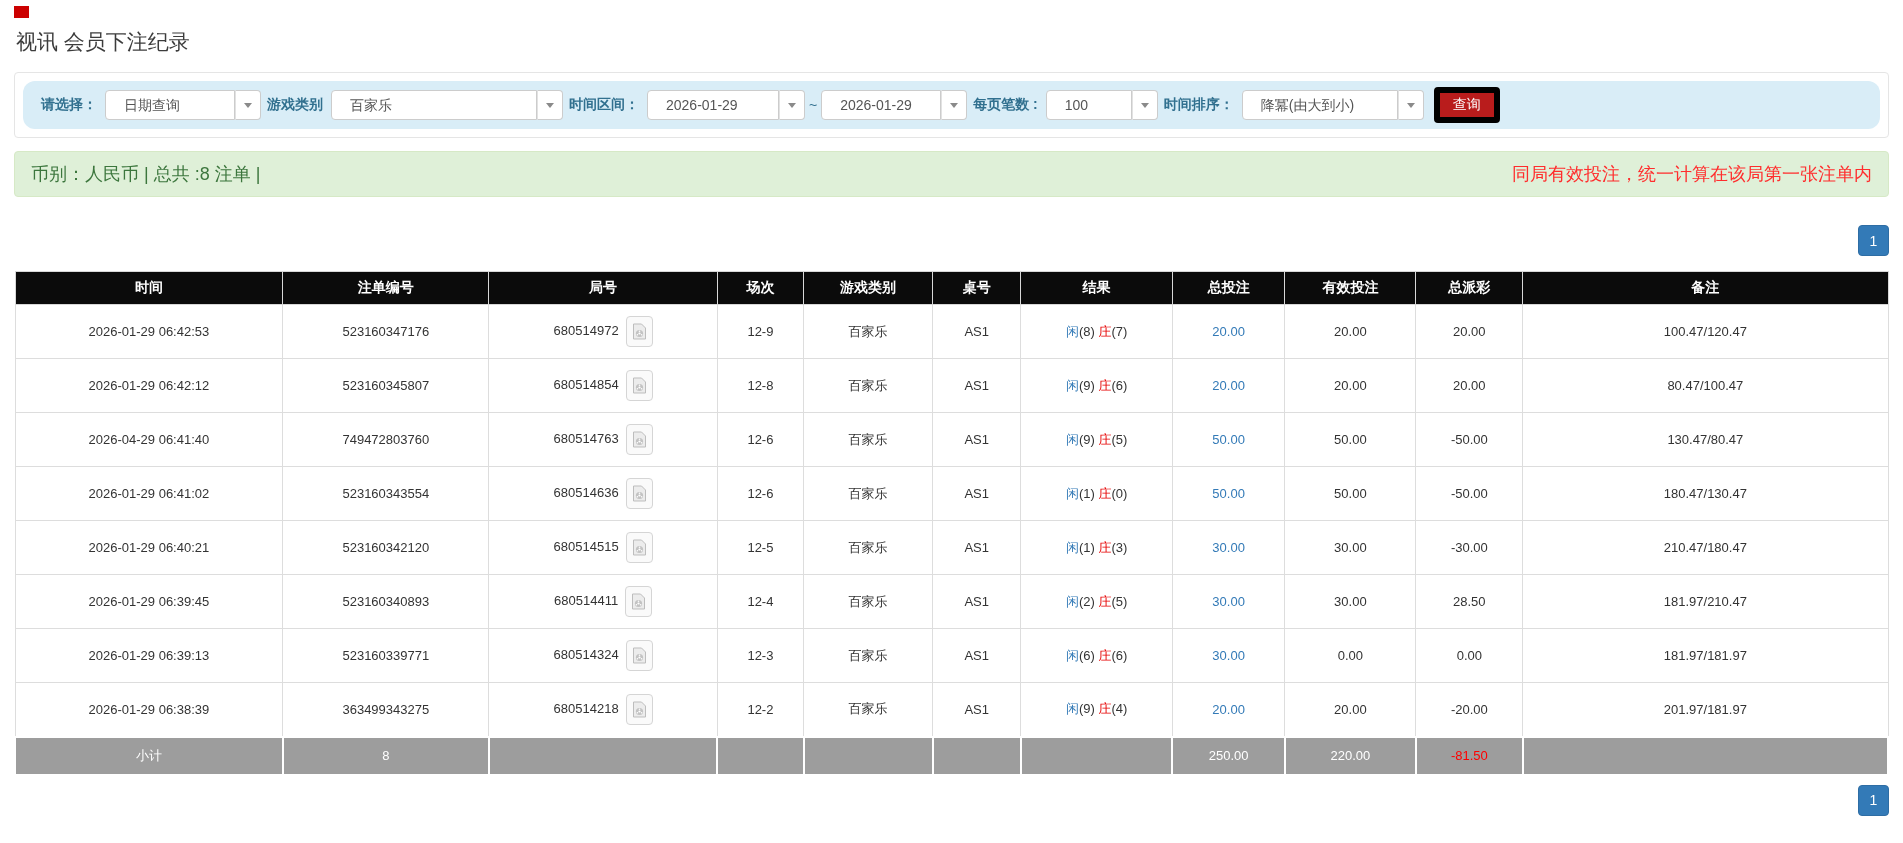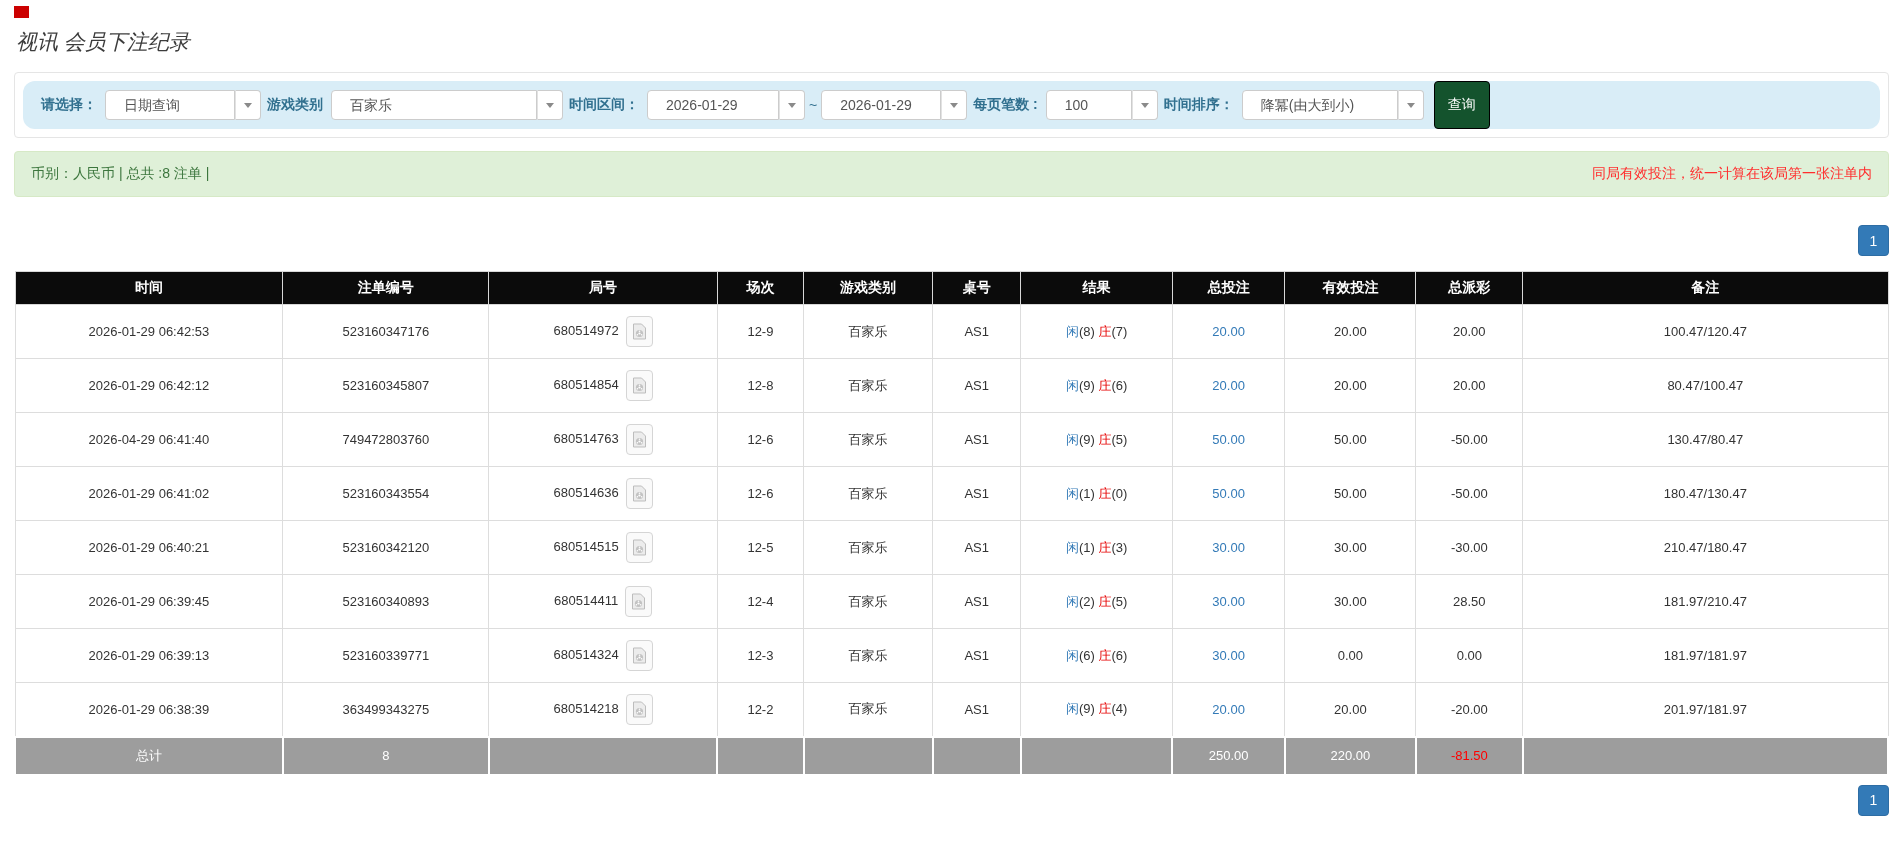--- a/index.html
+++ b/index.html
@@ -4,21 +4,21 @@
 <style>
   * { box-sizing: border-box; }
   html, body { margin: 0; padding: 0; background: #fff; }
   body {
     width: 1903px; height: 843px; overflow: hidden;
     padding: 0 14px;
     font-family: "Liberation Sans", "DejaVu Sans", sans-serif;
     color: #333;
   }
   .red-mark { width: 15px; height: 12px; background: #cc0000; margin: 6px 0 10px 0; }
-  h1.page-title { font-size: 21px; font-weight: 400; color: #3c3c3c; margin: 10px 0 16px 2px; font-style: italic; }
+  h1.page-title { font-size: 21px; font-weight: 400; color: #3c3c3c; margin: 10px 0 16px 2px; }
 
   
   .filter-panel { border: 1px solid #e5e5e5; border-radius: 4px; padding: 8px; margin-bottom: 13px; }
   .filter-bar {
     background: #d9edf7; border-radius: 12px; height: 48px;
     display: flex; align-items: center; padding: 0 12px;
   }
   .f-label { font-weight: 700; font-size: 14px; color: #31708f; white-space: nowrap; margin: 0 8px 0 6px; }
   .combo { display: inline-flex; height: 30px; }
   .combo-text {
@@ -26,30 +26,30 @@
     height: 30px; line-height: 28px; padding: 0 18px; font-size: 14px; color: #555;
     white-space: nowrap; overflow: hidden;
   }
   .combo-arrow {
     width: 26px; height: 30px; background: #fff; border: 1px solid #ccc; border-left: 1px solid #e2e2e2;
     border-radius: 0 4px 4px 0; display: flex; align-items: center; justify-content: center;
   }
   .arrow-glyph { width: 0; height: 0; border-left: 4px solid transparent; border-right: 4px solid transparent; border-top: 5px solid #8a8a8a; }
   .tilde { font-size: 14px; color: #31708f; margin: 0 4px; }
   .btn-search {
-    background: #14532d; border: 1px solid #000000; color: #fff; font-size: 14px;
-    height: 48px; padding: 0 13px; border-radius: 4px; margin-left: 10px; cursor: pointer;
+    background: #b91c1c; border: 6px solid #000000; color: #fff; font-size: 14px;
+    height: 36px; padding: 0 13px; border-radius: 4px; margin-left: 10px; cursor: pointer;
     font-family: inherit;
   }
 
   
   .alert-green {
     background: #dff0d8; border: 1px solid #d6e9c6; border-radius: 4px; height: 46px;
     display: flex; align-items: center; justify-content: space-between; padding: 0 16px;
-    font-size: 14px; color: #3c763d; margin-bottom: 28px;
+    font-size: 18px; color: #3c763d; margin-bottom: 28px;
   }
   .alert-right { color: #ff2d2d; }
 
   
   .pager-top { display: flex; justify-content: flex-end; margin-bottom: 15px; }
   .pager-bottom { display: flex; justify-content: flex-end; margin-top: 9px; }
   .page-btn {
     min-width: 31px; height: 31px; background: #337ab7; border: 1px solid #2e6da4; border-radius: 4px;
     color: #fff; font-size: 14px; display: flex; align-items: center; justify-content: center; cursor: pointer;
   }
@@ -389,21 +389,21 @@
       <span class="banker">庄</span><span>(4)</span>
     </td>
     <td><a class="blue-link">20.00</a></td>
     <td>20.00</td>
     <td class="neg">-20.00</td>
     <td>201.97/181.97</td>
   </tr>
     </tbody>
   <tfoot>
     <tr class="sum-row">
-      <td>总计</td>
+      <td>小计</td>
       <td>8</td>
       <td></td>
       <td></td>
       <td></td>
       <td></td>
       <td></td>
       <td>250.00</td>
       <td>220.00</td>
       <td class="neg-cell">-81.50</td>
       <td></td>

